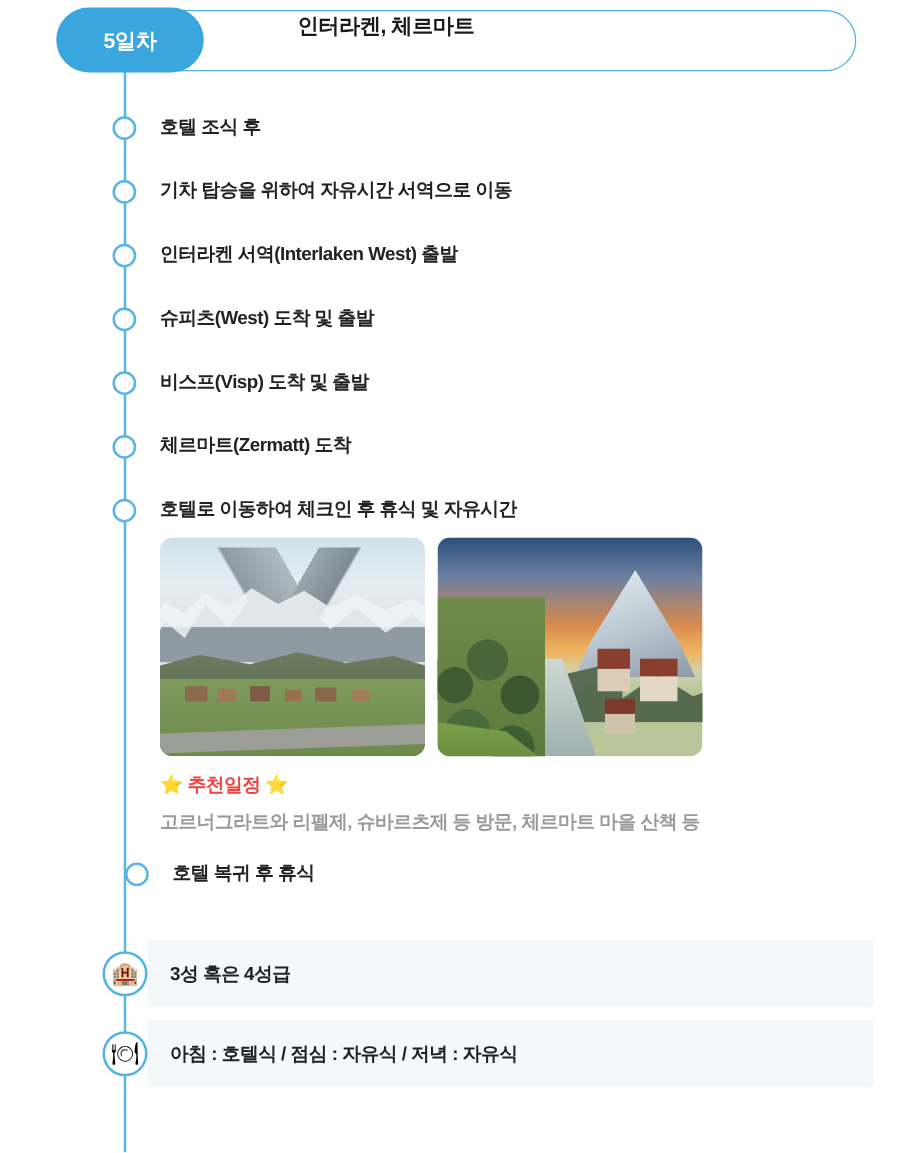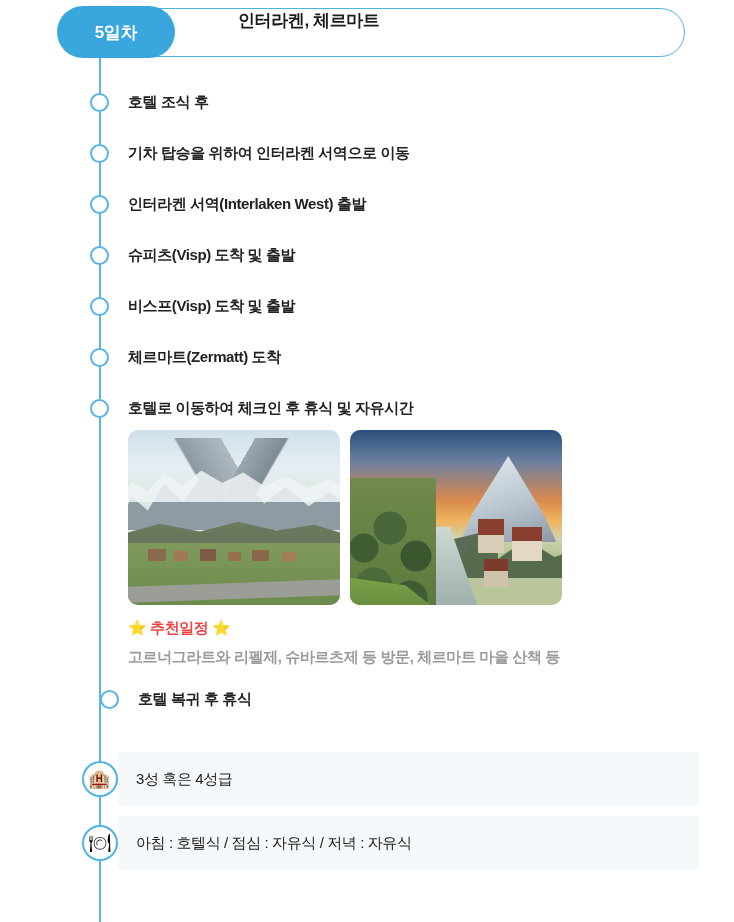--- a/index.html
+++ b/index.html
@@ -32,21 +32,21 @@
   
   .header {
     position: absolute;
     left: 45px;
     top: 6px;
     width: 640px;
     height: 53px;
   }
   .header-pill {
     position: absolute;
-    left: 12px;
+    left: 0;
     top: 0;
     width: 118px;
     height: 52px;
     background: #39a7dd;
     border-radius: 26px;
     z-index: 3;
     display: flex;
     align-items: center;
     justify-content: center;
   }
@@ -254,21 +254,21 @@
     border: 2px solid #4eb3e4;
     display: flex;
     align-items: center;
     justify-content: center;
     font-size: 18px;
     line-height: 1;
   }
   .foot-text {
     margin-left: 18px;
     font-size: 15px;
-    font-weight: normal;
+    font-weight: bold;
     color: #222222;
     letter-spacing: -0.4px;
   }
 </style>
 </head>
 <body>
 
 <div id="page">
 
   <div class="spine"></div>
@@ -284,31 +284,31 @@
 
   <div class="items">
 
     <div class="item">
       <div class="dot"></div>
       <div class="item-text">호텔 조식 후</div>
     </div>
 
     <div class="item">
       <div class="dot"></div>
-      <div class="item-text">기차 탑승을 위하여 인터라켄 서역으로 이동</div>
+      <div class="item-text">기차 탑승을 위하여 자유시간 서역으로 이동</div>
     </div>
 
     <div class="item">
       <div class="dot"></div>
       <div class="item-text">인터라켄 서역(Interlaken West) 출발</div>
     </div>
 
     <div class="item">
       <div class="dot"></div>
-      <div class="item-text">슈피츠(Visp) 도착 및 출발</div>
+      <div class="item-text">슈피츠(West) 도착 및 출발</div>
     </div>
 
     <div class="item">
       <div class="dot"></div>
       <div class="item-text">비스프(Visp) 도착 및 출발</div>
     </div>
 
     <div class="item">
       <div class="dot"></div>
       <div class="item-text">체르마트(Zermatt) 도착</div>

